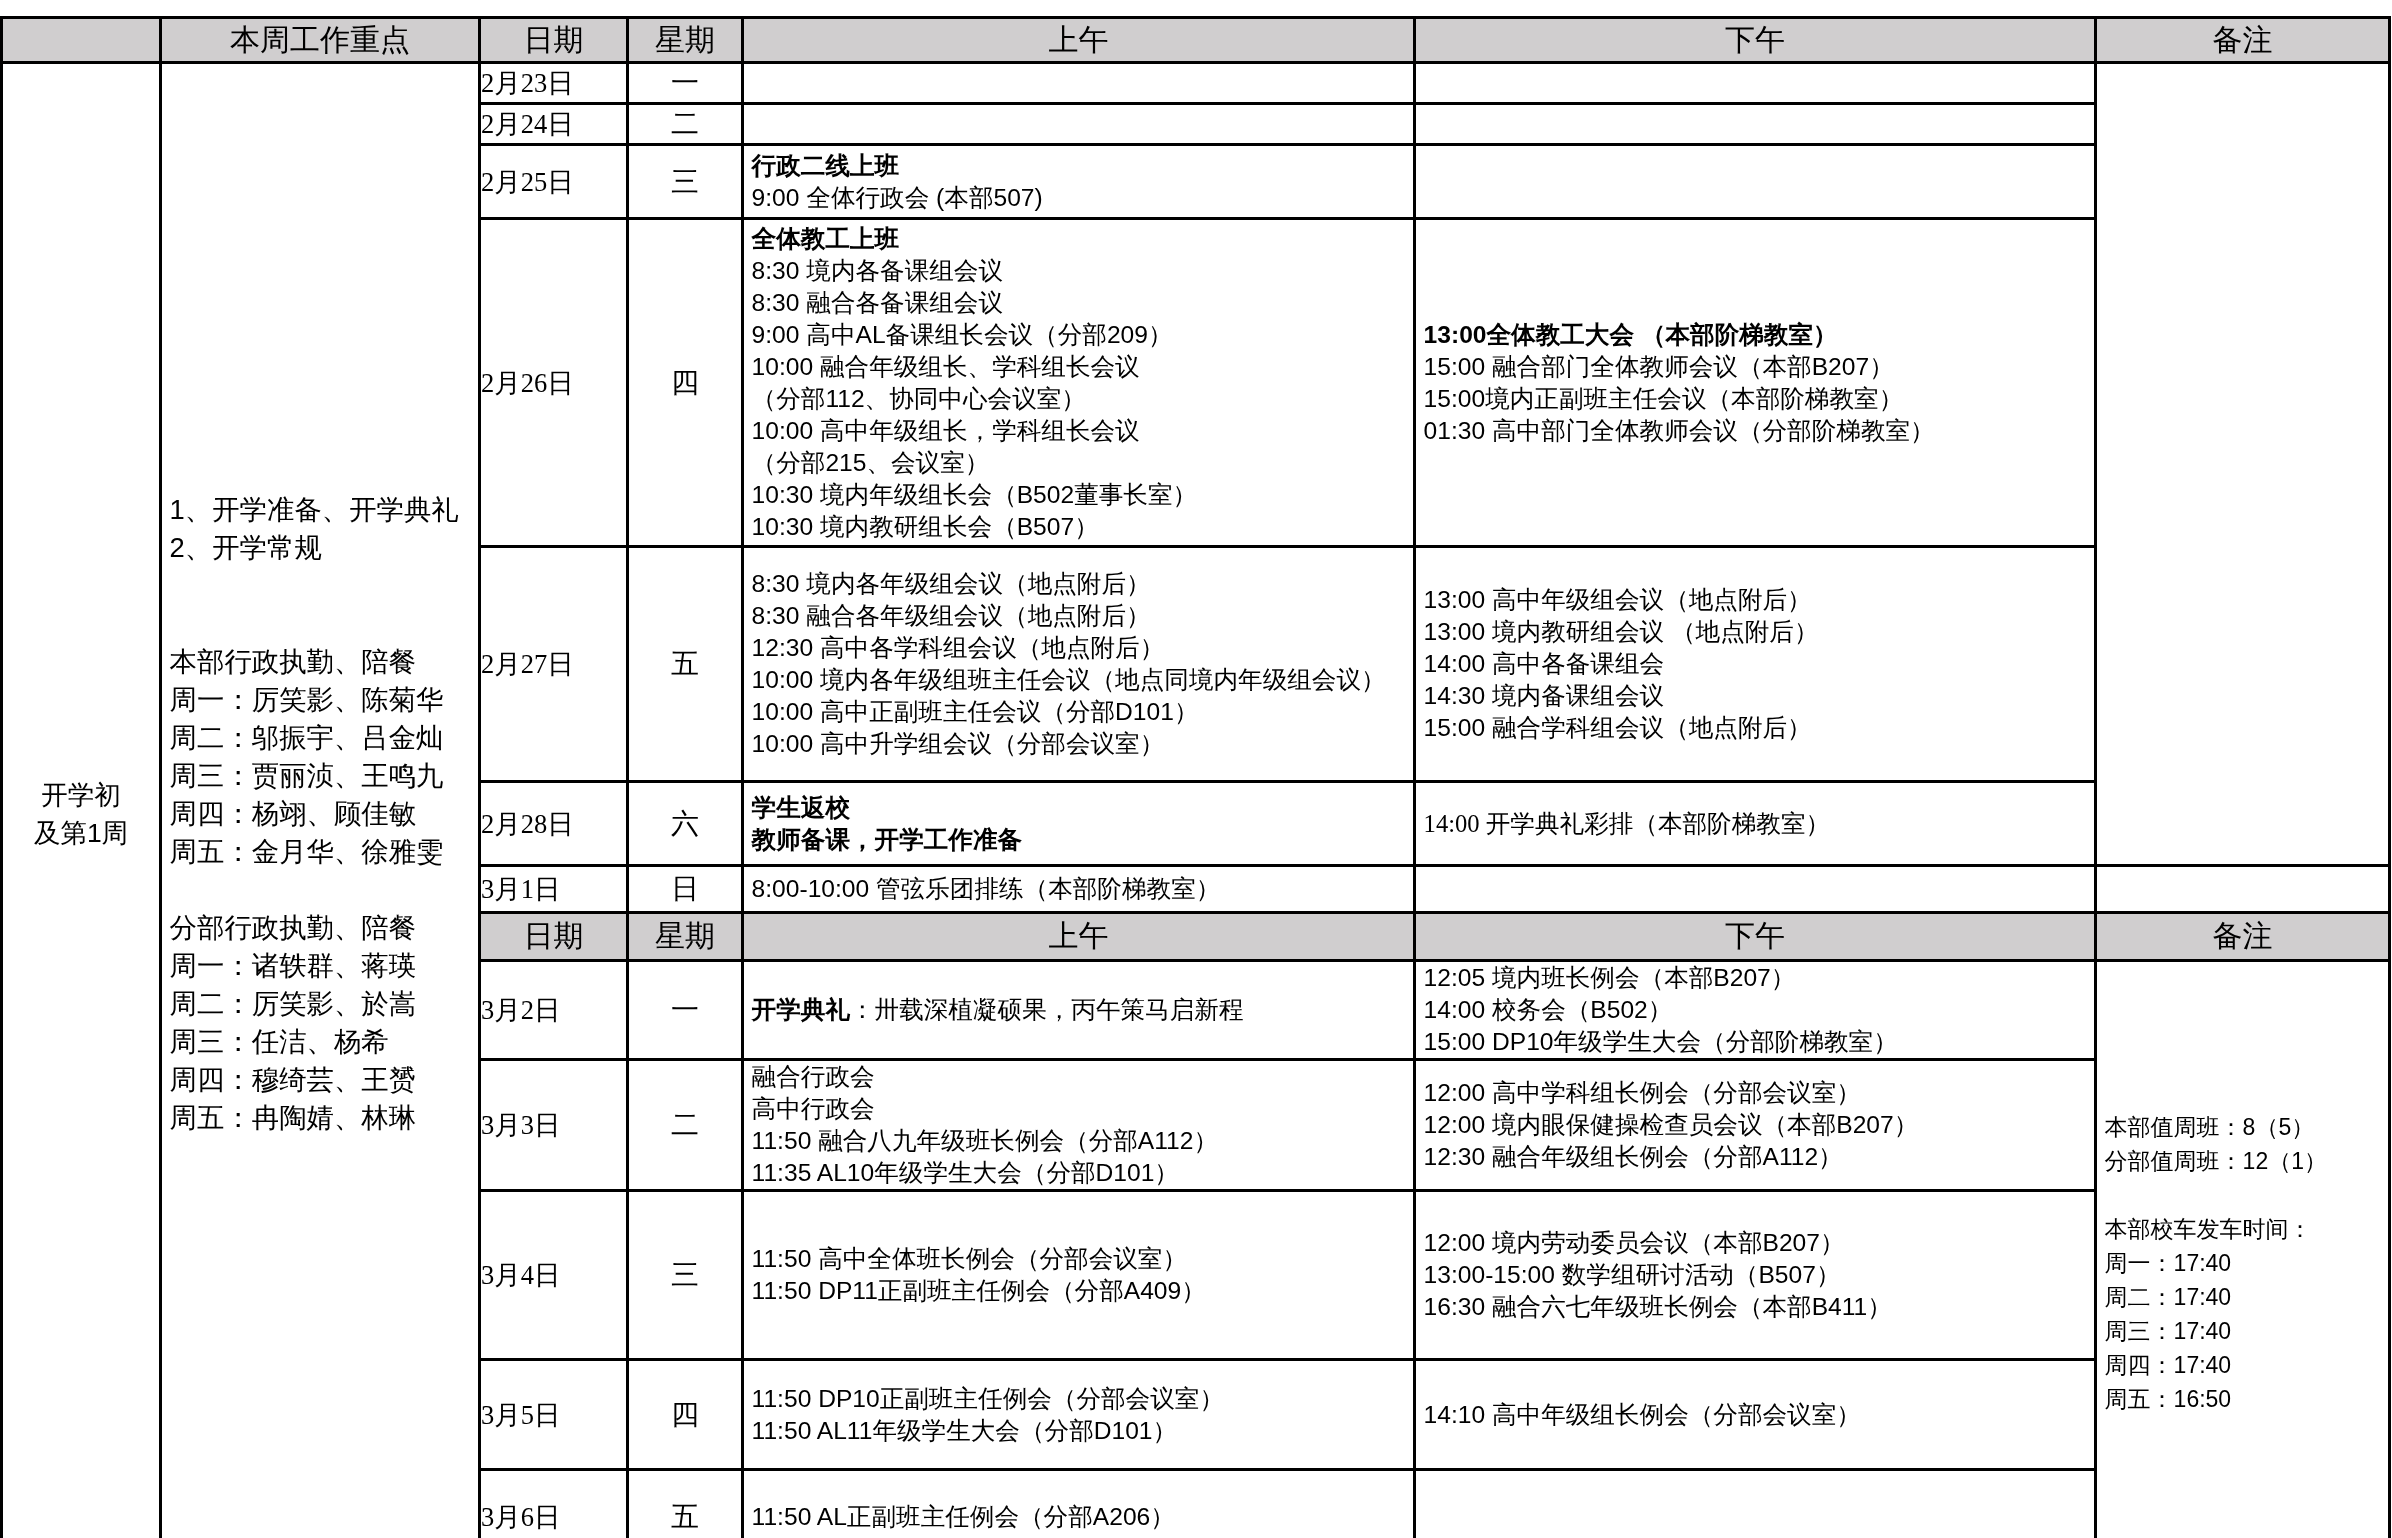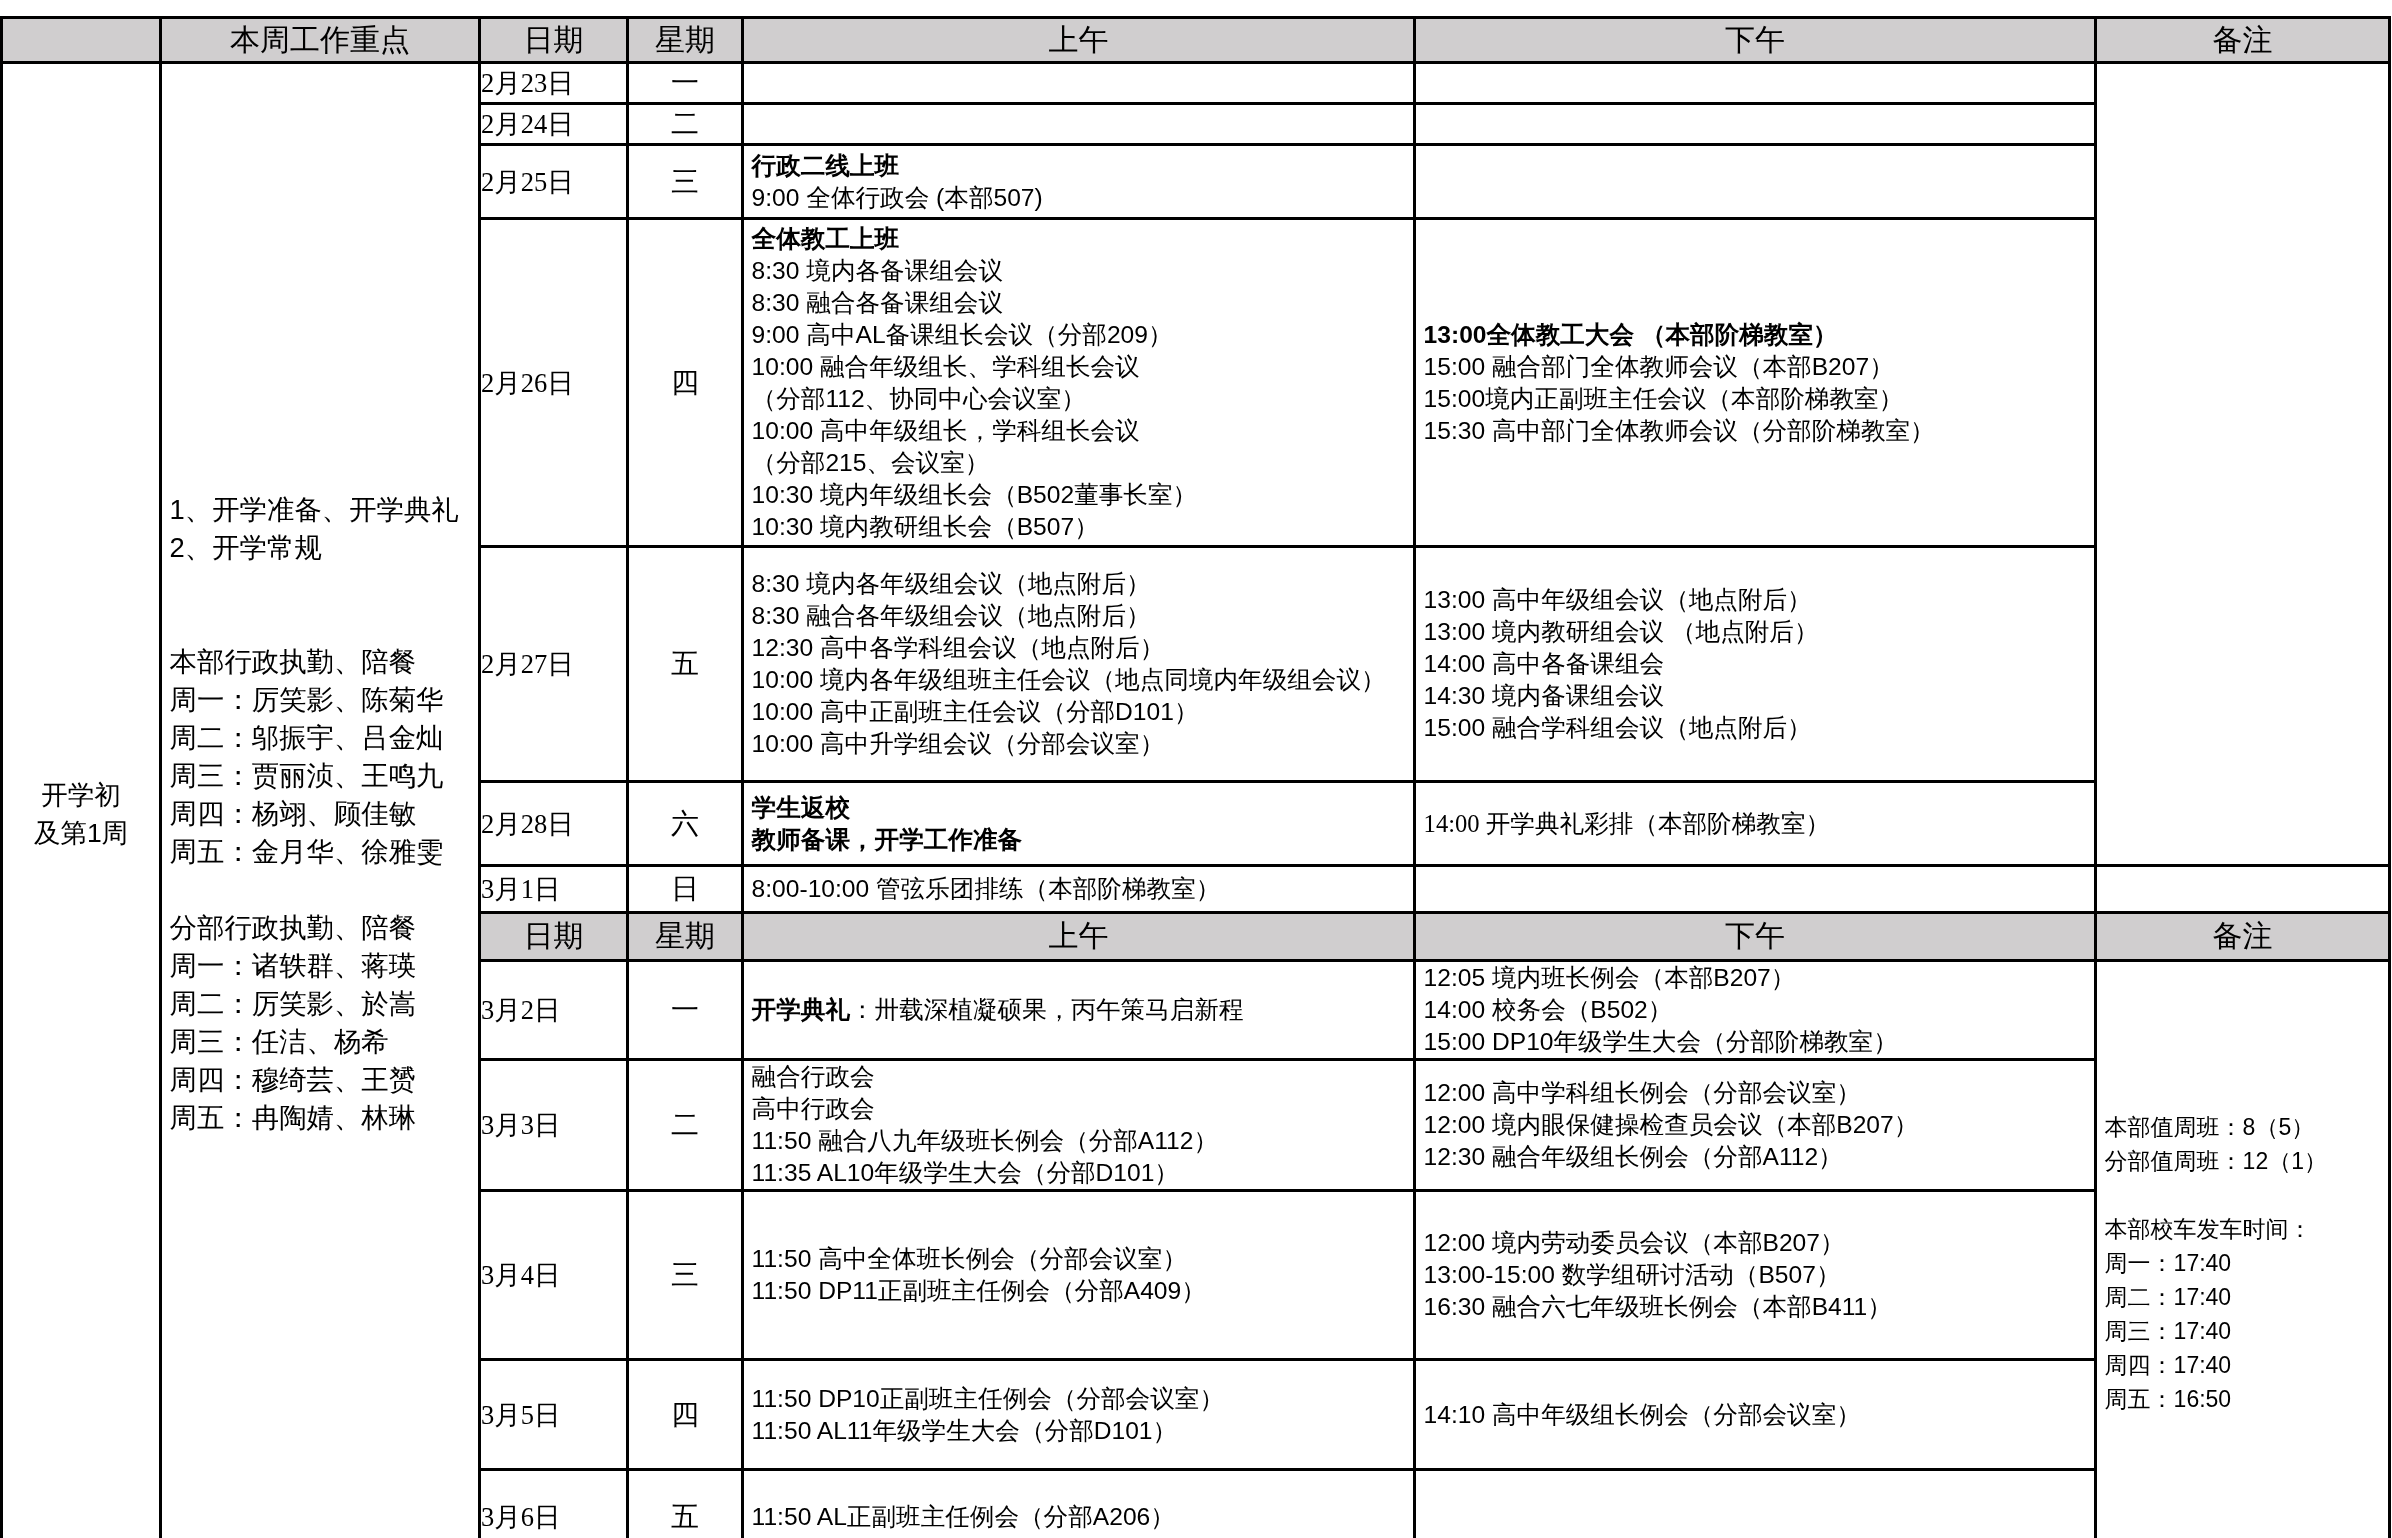--- a/index.html
+++ b/index.html
@@ -102,21 +102,21 @@
             <span class="line">（分部112、协同中心会议室）</span>
             <span class="line">10:00 高中年级组长，学科组长会议</span>
             <span class="line">（分部215、会议室）</span>
             <span class="line">10:30 境内年级组长会（B502董事长室）</span>
             <span class="line">10:30 境内教研组长会（B507）</span>
           </td>
           <td class="cell">
             <span class="line b">13:00全体教工大会 （本部阶梯教室）</span>
             <span class="line">15:00 融合部门全体教师会议（本部B207）</span>
             <span class="line">15:00境内正副班主任会议（本部阶梯教室）</span>
-            <span class="line">15:30 高中部门全体教师会议（分部阶梯教室）</span>
+            <span class="line">01:30 高中部门全体教师会议（分部阶梯教室）</span>
           </td>
         </tr>
         <tr style="height:235px">
           <td class="date">2月27日</td>
           <td class="wk">五</td>
           <td class="cell">
             <span class="line">8:30 境内各年级组会议（地点附后）</span>
             <span class="line">8:30 融合各年级组会议（地点附后）</span>
             <span class="line">12:30 高中各学科组会议（地点附后）</span>
             <span class="line">10:00 境内各年级组班主任会议（地点同境内年级组会议）</span>

